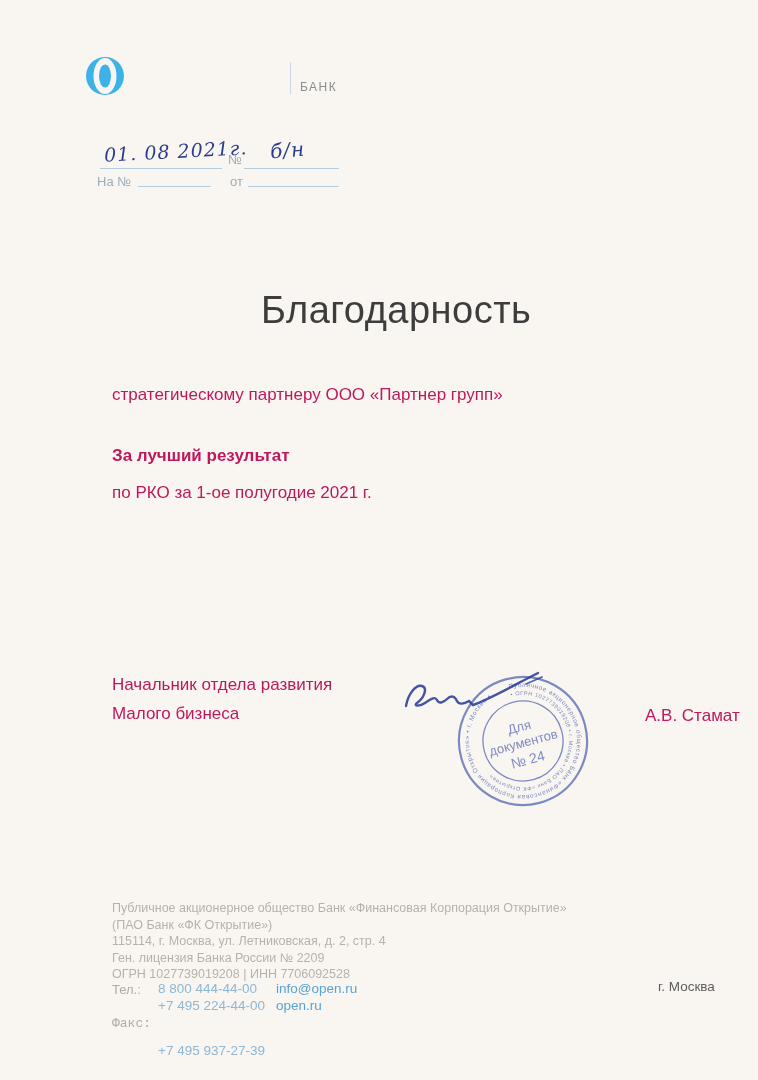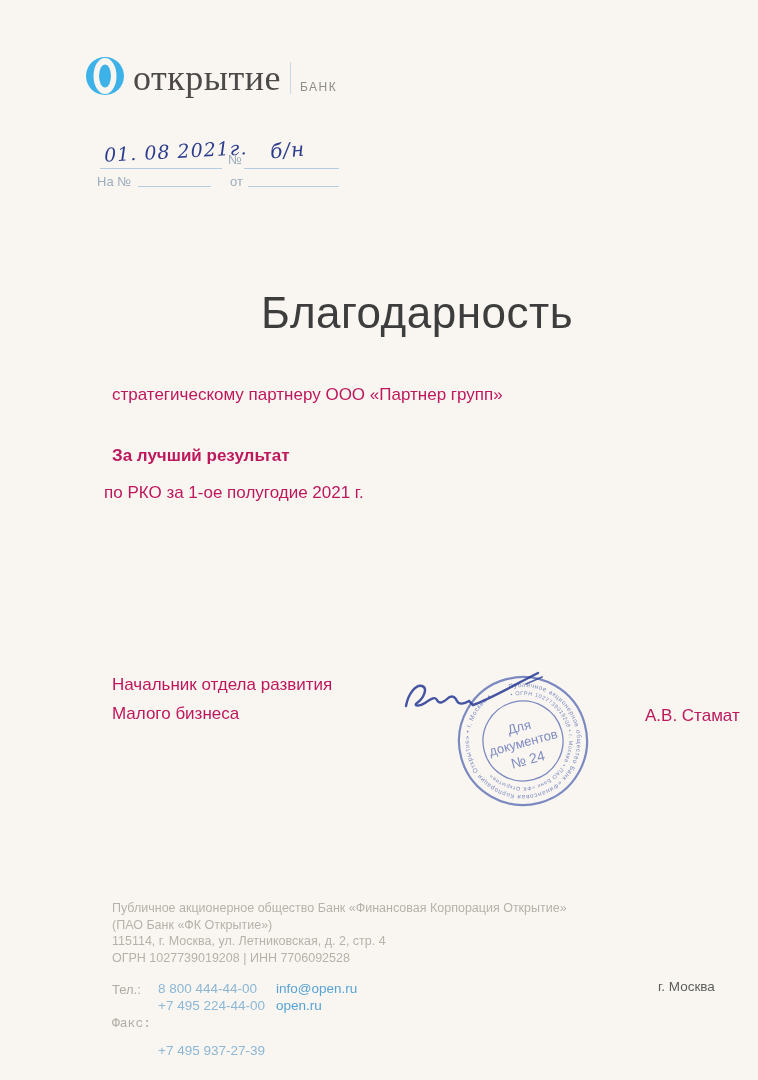--- a/index.html
+++ b/index.html
@@ -28,21 +28,21 @@
   .handwriting{
     font-family:"DejaVu Serif", serif;
     font-style:italic;
     color:#2b3c8e;
     white-space:nowrap;
   }
   .hw-date{font-size:19px;transform:rotate(-3deg);letter-spacing:1px;}
   .hw-num{font-size:20px;transform:rotate(-5deg);letter-spacing:1px;}
 
   .doc-title{
-    font-size:44px;color:#3d3d3d;letter-spacing:0.5px;line-height:1;
+    font-size:38px;color:#3d3d3d;letter-spacing:0.5px;line-height:1;
     font-weight:400;white-space:nowrap;
   }
   .body-text{font-size:17px;color:#be185d;white-space:nowrap;}
 
   
   .company-block{font-size:12.5px;line-height:16.5px;color:#b6b2aa;white-space:nowrap;}
   .contact-label{font-size:13px;color:#b0aca4;}
   .contact-phone{font-size:13.5px;color:#8cb7d6;white-space:nowrap;}
   .contact-link{font-size:13.5px;color:#57a3d5;white-space:nowrap;}
   .city-text{font-size:13.5px;color:#5e5e5e;}
@@ -54,40 +54,39 @@
 
 <div class="page">
 
   <div class="abs" style="left:85px;top:56px;width:40px;height:40px;">
     <svg width="40" height="40" viewBox="0 0 40 40">
       <circle cx="20" cy="20" r="19" fill="#3db2e8"></circle>
       <ellipse cx="20" cy="20" rx="11.5" ry="18" fill="#f9f6f1"></ellipse>
       <ellipse cx="20" cy="20" rx="6" ry="11.5" fill="#3db2e8"></ellipse>
     </svg>
   </div>
-  <div class="abs wordmark" style="left:133px;top:60px;">открытие</div>
   <div class="abs logo-divider" style="left:290px;top:62px;"></div>
   <div class="abs bank-label" style="left:300px;top:72px;margin-top:8px;">БАНК</div>
 
   <div class="abs handwriting hw-date" style="left:104px;top:140px;">01. 08 2021г.</div>
   <div class="ref-line" style="left:100px;top:146px;width:122px;height:22px;"></div>
   <div class="ref-label" style="left:228px;top:152px;">№</div>
   <div class="abs handwriting hw-num" style="left:270px;top:138px;">б/н</div>
   <div class="ref-line" style="left:244px;top:146px;width:95px;height:22px;"></div>
 
   <div class="ref-label" style="left:97px;top:174px;">На №</div>
   <div class="ref-line" style="left:138px;top:170px;width:73px;height:16px;"></div>
   <div class="ref-label" style="left:230px;top:174px;">от</div>
   <div class="ref-line" style="left:248px;top:170px;width:91px;height:16px;"></div>
 
   <div class="abs doc-title" style="left:261px;top:291px;">Благодарность</div>
 
   <div class="abs body-text" style="left:112px;top:385px;">стратегическому партнеру ООО «Партнер групп»</div>
   <div class="abs body-text" style="left:112px;top:446px;font-weight:bold;">За лучший результат</div>
-  <div class="abs body-text" style="left:104px;top:483px;">по РКО за 1-ое полугодие 2021 г.</div>
+  <div class="abs body-text" style="left:112px;top:483px;">по РКО за 1-ое полугодие 2021 г.</div>
 
   <div class="abs body-text" style="left:112px;top:675px;">Начальник отдела развития</div>
   <div class="abs body-text" style="left:112px;top:704px;">Малого бизнеса</div>
   <div class="abs body-text" style="left:645px;top:706px;text-align:center;">А.В. Стамат</div>
 
   <div class="abs" style="left:450px;top:668px;width:146px;height:146px;">
     <svg width="146" height="146" viewBox="0 0 146 146" style="opacity:0.8;">
       <g stroke="#5e6fb5" fill="none" transform="rotate(-15 73 73)">
         <circle cx="73" cy="73" r="64" stroke-width="2.2"></circle>
         <circle cx="73" cy="73" r="40" stroke-width="1.3"></circle>
@@ -114,20 +113,21 @@
                C33 37 37 34 39 38 C41 42 45 41 49 37 C53 33 57 34 59 39
                C61 43 66 42 71 39 L75 43 C92 37 118 22 140 11" fill="none" stroke="#2b3e96" stroke-width="2.4" stroke-linecap="round" opacity="0.88"></path>
       <path d="M128 22 L144 15" fill="none" stroke="#2b3e96" stroke-width="1.8" stroke-linecap="round" opacity="0.8"></path>
     </svg>
   </div>
 
   <div class="abs company-block" style="left:112px;top:900px;">
     <div>Публичное акционерное общество Банк «Финансовая Корпорация Открытие»</div>
     <div>(ПАО Банк «ФК Открытие»)</div>
     <div>115114, г. Москва, ул. Летниковская, д. 2, стр. 4</div>
+    <div>Ген. лицензия Банка России № 2209</div>
     <div>ОГРН 1027739019208  | ИНН 7706092528</div>
   </div>
 
   <div class="abs contact-label" style="left:112px;top:982px;">Тел.:</div>
   <div class="abs contact-phone" style="left:158px;top:981px;">8 800 444-44-00</div>
   <div class="abs contact-phone" style="left:158px;top:998px;">+7 495 224-44-00</div>
   <div class="abs contact-label" style="left:112px;top:1016px;font-family:Liberation Mono, monospace;">Факс:</div>
   <div class="abs contact-phone" style="left:158px;top:1043px;">+7 495 937-27-39</div>
 
   <div class="abs contact-link" style="left:276px;top:981px;">info@open.ru</div>

